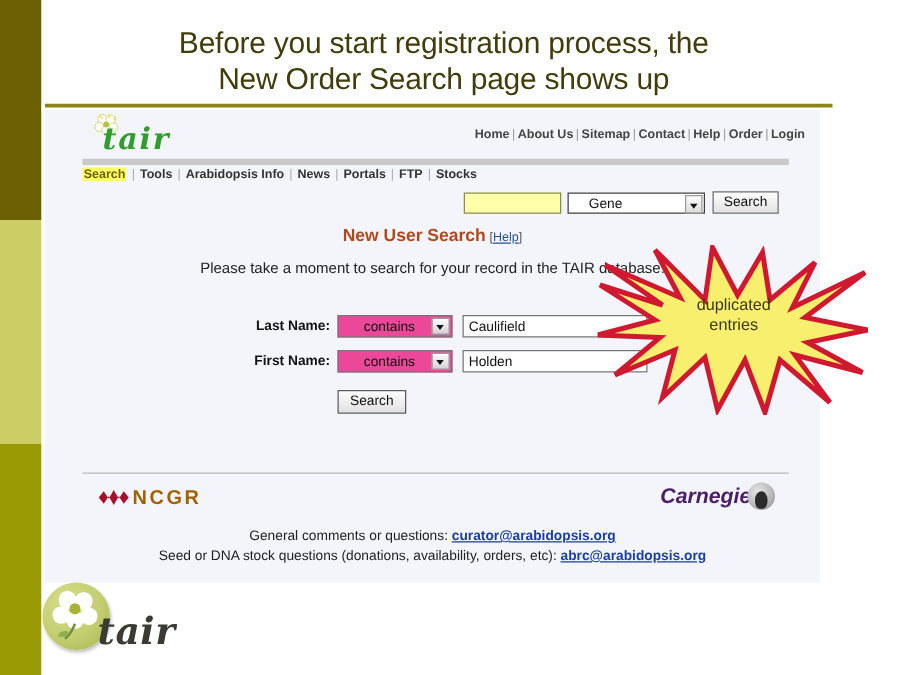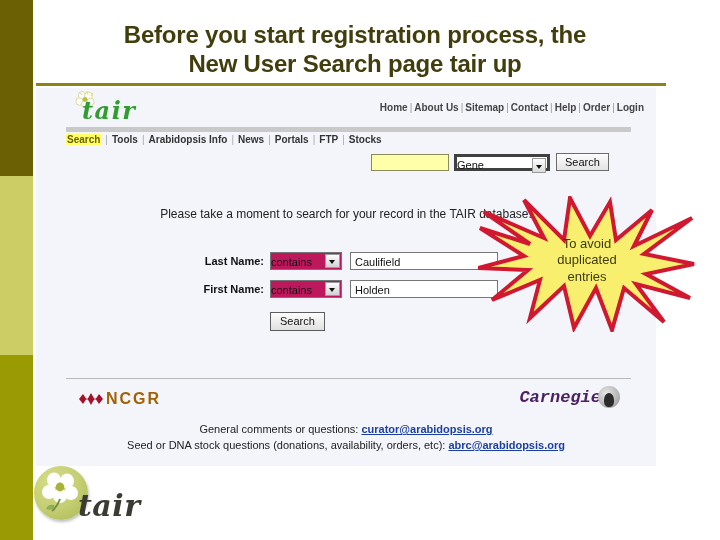--- a/index.html
+++ b/index.html
@@ -23,21 +23,21 @@
   #band-bot    { top: 355px;height: 185px; background: #9a9a04; }
 
   
   #title {
     position: absolute;
     left: 40px; top: 20px;
     width: 630px;
     text-align: center;
     color: #413d0c;
     font-size: 24px;
-    font-weight: bold;
+    font-weight: normal;
     line-height: 1.22;
     letter-spacing: -0.2px;
   }
   #title-rule {
     position: absolute;
     left: 36px; top: 83px;
     width: 630px; height: 3px;
     background: #8c8418;
   }
 
@@ -90,24 +90,24 @@
   
   #searchbar { position: absolute; left: 335px; top: 65px; }
   #q-input {
     display: inline-block; vertical-align: middle;
     width: 76px; height: 15px;
     background: #ffffaa; border: 1px solid #8a8a5a;
     font-size: 10px;
   }
   #q-select {
     display: inline-block; vertical-align: middle; position: relative;
-    width: 96px; height: 17px; margin-left: 5px;
-    background: #ffffff; border: 3px solid #404040;
+    width: 110px; height: 17px; margin-left: 5px;
+    background: #ffffff; border: 1px solid #404040;
     font-size: 11px; color: #111;
-    line-height: 17px; padding-left: 0;
+    line-height: 17px; padding-left: 16px;
     box-sizing: border-box;
   }
   #q-select .arrowbox {
     position: absolute; right: 1px; top: 1px;
     width: 14px; height: 15px;
     background: linear-gradient(#fdfdfd,#dcdcdc);
     border: 1px solid #9a9a9a;
     box-sizing: border-box;
   }
   #q-select .arrowbox i {
@@ -149,24 +149,24 @@
   
   #form { position: absolute; left: 160px; top: 164px; }
   .form-row { height: 28px; white-space: nowrap; }
   .form-label {
     display: inline-block; width: 68px;
     text-align: right; font-size: 11px; font-weight: bold; color: #111;
     vertical-align: middle; padding-right: 6px;
   }
   .op-select {
     display: inline-block; position: relative; vertical-align: middle;
-    width: 72px; height: 18px;
-    background: #be185d; border: 1px solid #767676;
+    width: 92px; height: 18px;
+    background: #ec4899; border: 1px solid #767676;
     font-size: 11px; color: #111; line-height: 18px;
-    padding-left: 0; box-sizing: border-box;
+    padding-left: 20px; box-sizing: border-box;
   }
   .op-select .arrowbox {
     position: absolute; right: 1px; top: 1px;
     width: 15px; height: 14px;
     background: linear-gradient(#fdfdfd,#d2d2d2);
     border: 1px solid #9a9a9a; box-sizing: border-box;
   }
   .op-select .arrowbox i {
     position: absolute; left: 3px; top: 5px;
     width: 0; height: 0;
@@ -210,21 +210,21 @@
     font-family: "DejaVu Serif", serif;
     font-size: 19px; font-weight: bold; color: #2f9e2f;
     letter-spacing: 0px;
     -webkit-text-stroke: 0.6px #1f6e1f;
   }
   #carnegie {
     position: absolute; right: 36px; top: 298px;
     white-space: nowrap;
   }
   #carnegie .word {
-    font-family: Liberation Mono, monospace;
+    font-family: Liberation Sans, sans-serif;
     font-style: italic; font-weight: bold;
     font-size: 17px; color: #4b2066;
     vertical-align: middle;
   }
   #carnegie .medal {
     display: inline-block; vertical-align: middle;
     width: 22px; height: 22px; border-radius: 50%;
     margin-left: -3px;
     background: radial-gradient(circle at 38% 34%, #e8e8e8 0%, #b9b9b9 55%, #8d8d8d 100%);
     position: relative; overflow: hidden;
@@ -277,21 +277,21 @@
 <body>
 
 <div id="slide">
 
   <div class="sidebar-band" id="band-top"></div>
   <div class="sidebar-band" id="band-mid"></div>
   <div class="sidebar-band" id="band-bot"></div>
 
   <div id="title">
     <div>Before you start registration process, the</div>
-    <div>New User Search page tair up</div>
+    <div>New Order Search page shows up</div>
   </div>
   <div id="title-rule"></div>
 
   <div id="shot">
 
     <div id="shot-header">
       <div id="tair-logo">
         <svg class="flower" viewBox="0 0 26 22">
           <ellipse cx="8" cy="4.5" rx="3.6" ry="4" fill="#ffffff" stroke="#cfcf6a" stroke-width="0.7"></ellipse>
           <ellipse cx="14.5" cy="5" rx="3.8" ry="4" fill="#ffffff" stroke="#cfcf6a" stroke-width="0.7"></ellipse>
@@ -314,20 +314,24 @@
     <div id="navrow">
       <span class="active">Search</span><span class="sep">|</span><span>Tools</span><span class="sep">|</span><span>Arabidopsis Info</span><span class="sep">|</span><span>News</span><span class="sep">|</span><span>Portals</span><span class="sep">|</span><span>FTP</span><span class="sep">|</span><span>Stocks</span>
     </div>
 
     <div id="searchbar">
       <span id="q-input" title=""></span><span id="q-select"><span>Gene</span><span class="arrowbox">
             <i></i>
           </span></span><span id="q-btn">Search</span>
     </div>
 
+    <div id="nus-heading">
+      <span class="h">New User Search</span>
+      <span class="help"><span>[</span><a href="#">Help</a><span>]</span></span>
+    </div>
 
     <div id="nus-intro">Please take a moment to search for your record in the TAIR database.</div>
 
     <div id="form">
       <div class="form-row">
         <span class="form-label">Last Name:</span><span class="op-select"><span>contains</span><span class="arrowbox">
               <i></i>
             </span></span><span class="txt-input">Caulifield</span>
       </div>
       <div class="form-row">
@@ -358,21 +362,20 @@
       <div><span>Seed or DNA stock questions (donations, availability, orders, etc):</span> <a href="#">abrc@arabidopsis.org</a></div>
     </div>
 
   </div>
 
   <div id="burst">
     <svg viewBox="0 0 218 136">
       <polygon points="2,32 52,48 6,16 66,42 46,4 86,44 92,2 112,40 132,6 138,44 174,14 156,50 214,22 166,58 216,68 168,78 212,102 158,88 186,126 146,92 134,134 118,92 96,132 86,90 52,122 62,84 14,104 50,74 0,72 46,60" fill="#f9ef6e" stroke="#d01830" stroke-width="4" stroke-linejoin="miter"></polygon>
     </svg>
     <div id="burst-text">
-      <div>To avoid</div>
       <div>duplicated</div>
       <div>entries</div>
     </div>
   </div>
 
   <div id="bottom-logo">
     <div class="disc"></div>
     <svg style="position:absolute;left:6px;top:5px;" width="42" height="44" viewBox="0 0 42 44">
       <ellipse cx="14" cy="9" rx="7" ry="7.5" fill="#ffffff"></ellipse>
       <ellipse cx="27" cy="10" rx="7" ry="7.5" fill="#ffffff"></ellipse>

